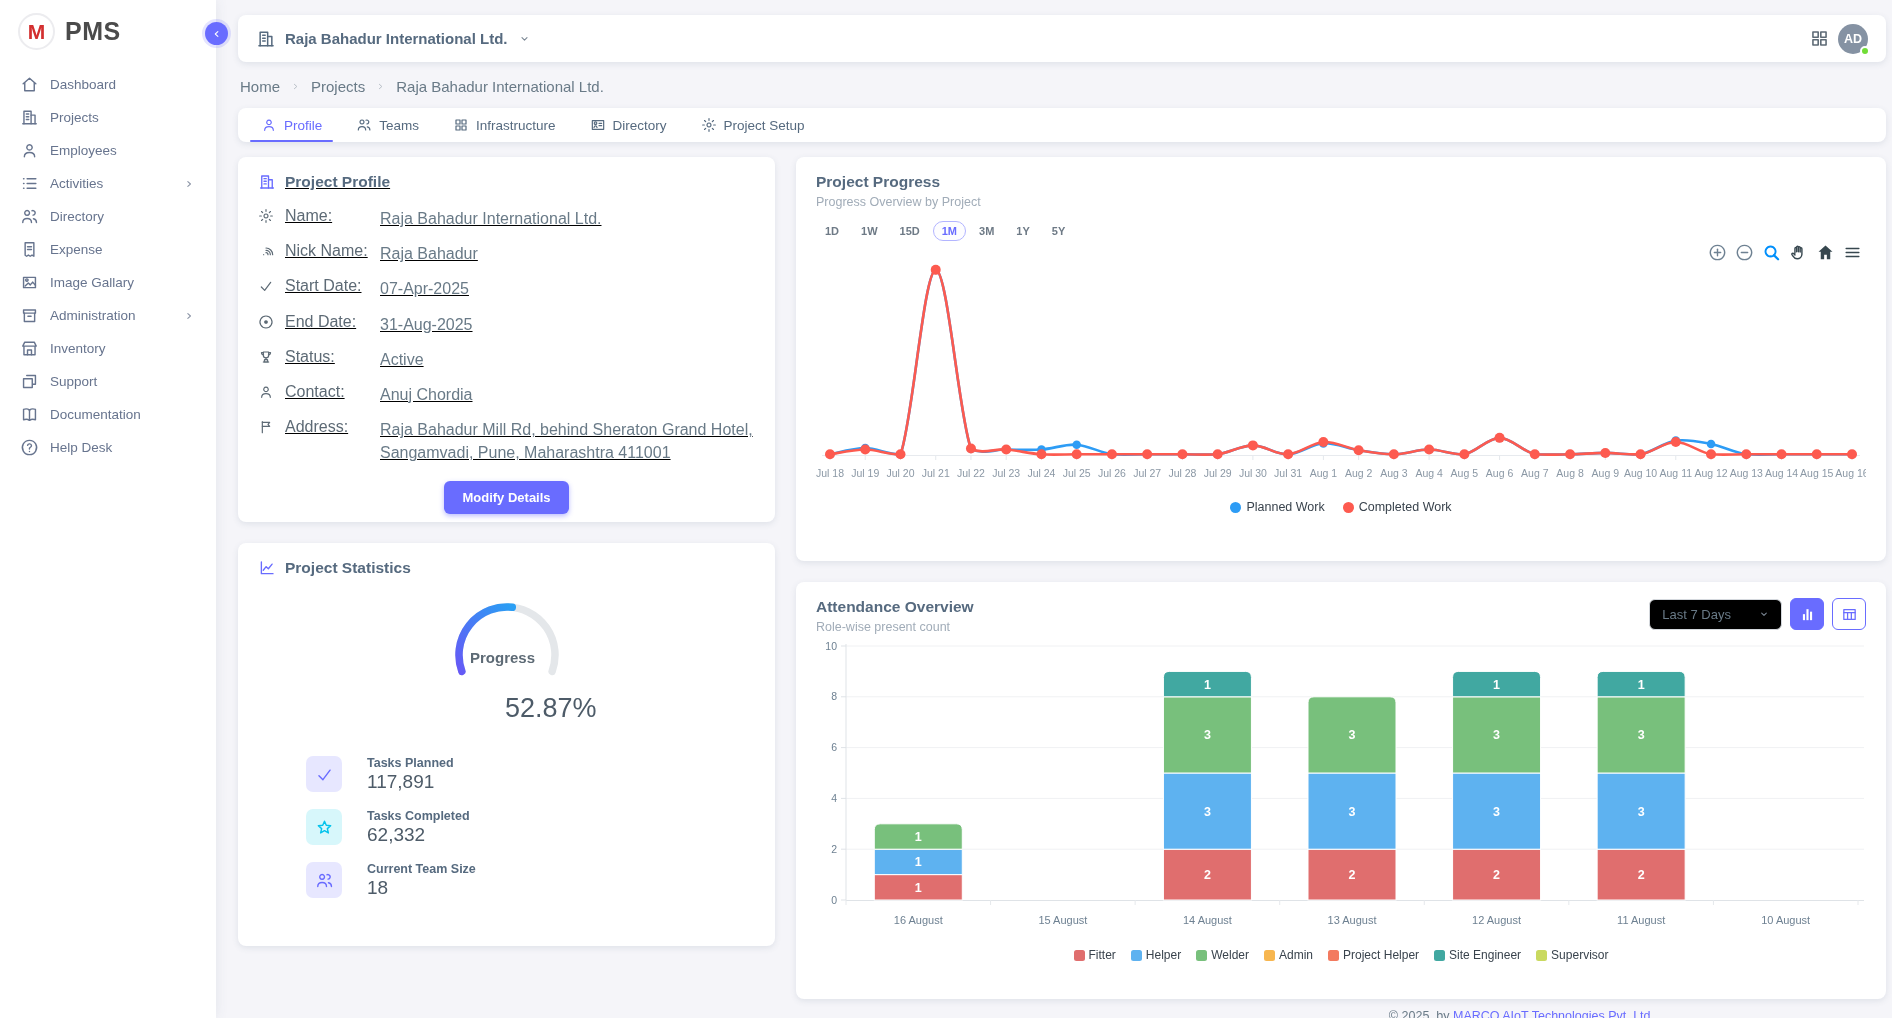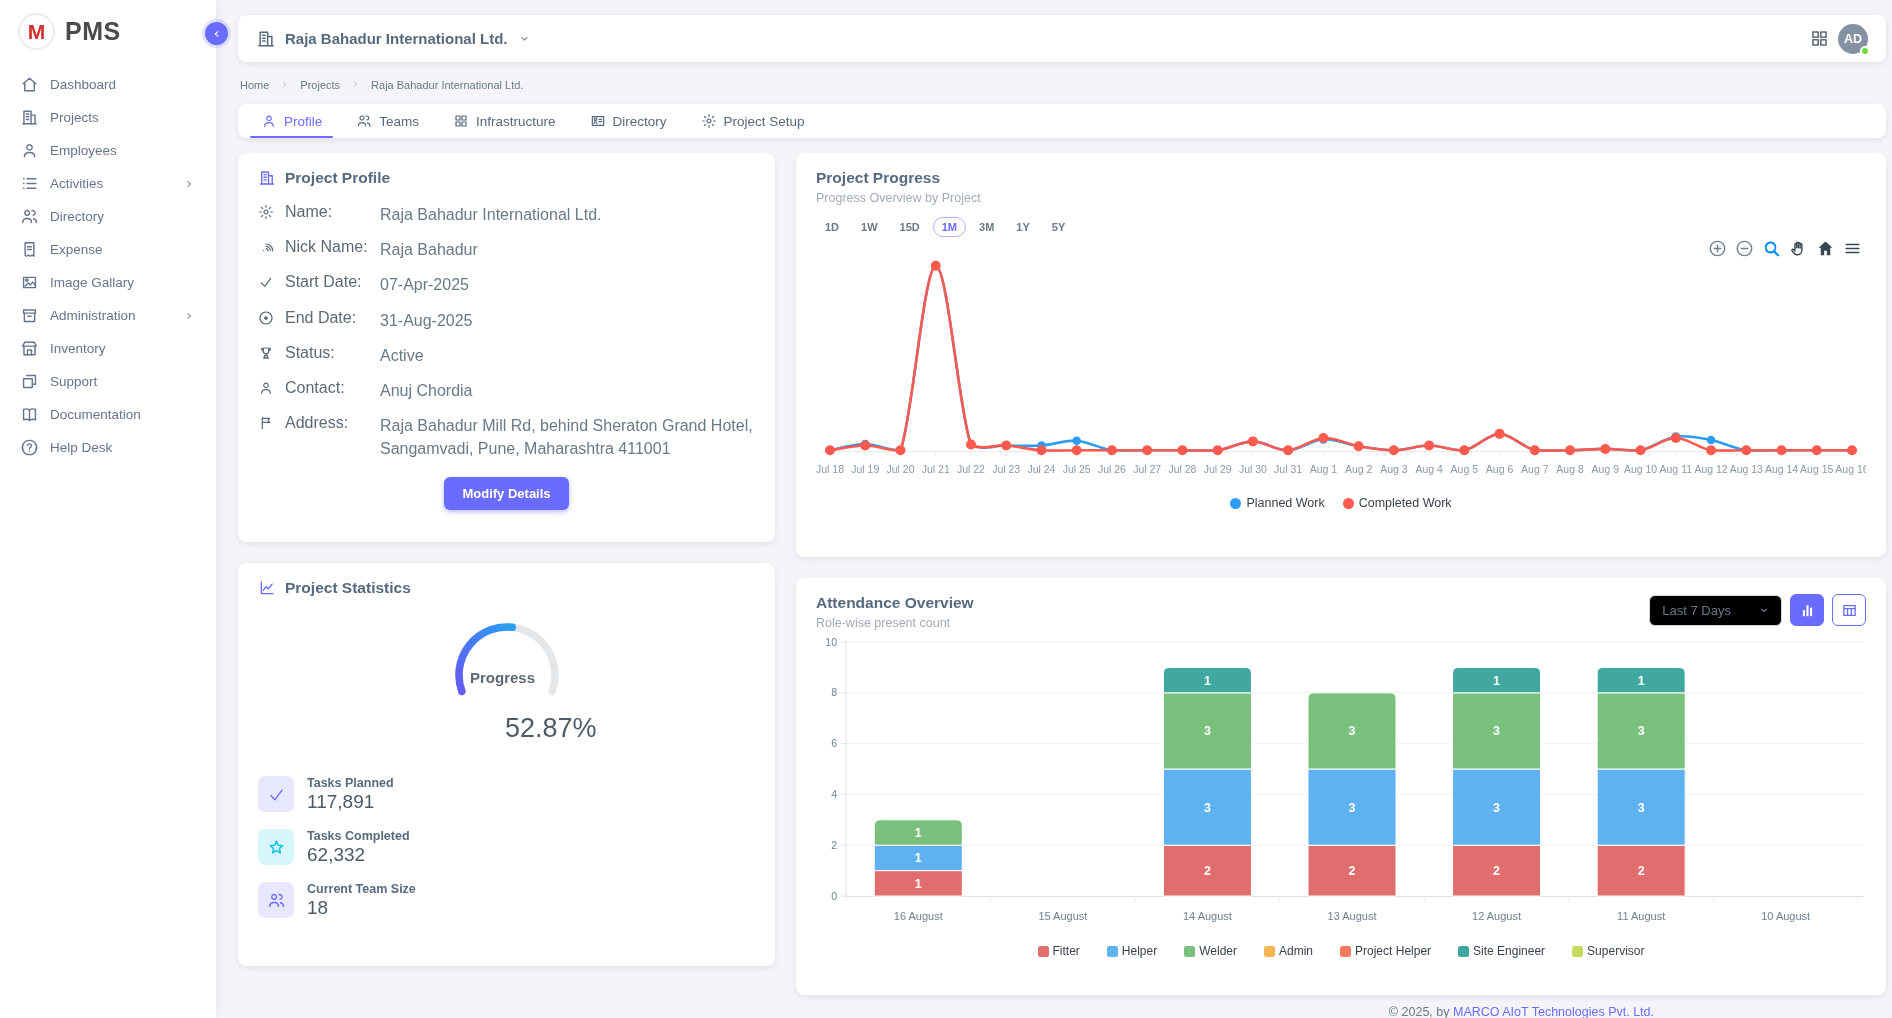--- a/index.html
+++ b/index.html
@@ -36,55 +36,55 @@
   .company-select .ic { width:20px; height:20px; color:#566a7f; }
   .company-select .chev { width:15px; height:15px; color:#7b8794; }
   .top-actions { display:flex; align-items:center; gap:8px; }
   .grid-btn { color:#5d6a75; cursor:pointer; }
   .grid-btn .ic { width:21px; height:21px; }
   .avatar { position:relative; width:30px; height:30px; border-radius:50%; background:#8592a3; color:#fff;
     font-size:12.5px; font-weight:700; display:flex; align-items:center; justify-content:center; cursor:pointer; }
   .status-dot { position:absolute; right:-2px; bottom:-2px; width:10px; height:10px; border-radius:50%;
     background:#71dd37; border:2px solid #fff; }
 
-  .breadcrumb { display:flex; align-items:center; gap:9px; font-size:11px; color:#697a87; margin:0 0 13px 2px; }
+  .breadcrumb { display:flex; align-items:center; gap:9px; font-size:15px; color:#697a87; margin:0 0 13px 2px; }
   .crumb { cursor:pointer; }
   .crumb-sep { width:13px; height:13px; color:#b5bcc4; }
 
   .tabs-card { display:flex; align-items:stretch; height:34px; padding:0 6px; margin-bottom:15px; }
   .tab { display:flex; align-items:center; gap:7px; padding:0 17px; font-size:13.5px; font-weight:500;
     color:#566a7f; cursor:pointer; position:relative; }
   .tab .ic { width:16px; height:16px; }
   .tab.active { color:#696cff; }
   .tab.active:after { content:""; position:absolute; left:6px; right:6px; bottom:0; height:2px;
     background:#696cff; border-radius:2px; }
 
   .content-row { display:flex; gap:21px; }
   .left-col { width:537px; flex:none; display:flex; flex-direction:column; gap:21px; }
   .right-col { flex:1; min-width:0; display:flex; flex-direction:column; gap:21px; }
 
   .card-title-row { display:flex; align-items:center; gap:9px; margin-bottom:16px; }
   .card-title-row .t-icon { width:18px; height:18px; color:#696cff; }
   .card-title-row h2, .att-h h2, .prog-h h2 { font-size:15.5px; color:#566a7f; font-weight:700; }
 
-  .profile-card { padding:16px 20px 32px; min-height:273px; }
+  .profile-card { padding:16px 20px 8px; min-height:273px;text-decoration:underline; }
   .p-row { display:flex; align-items:flex-start; gap:11px; margin-bottom:12px; font-size:16px; }
   .p-row .row-icon { width:16px; height:16px; color:#5d6a75; margin-top:1px; flex:none; }
   .p-label { width:84px; color:#5d6a75; flex:none; }
   .p-value { color:#697a87; flex:1; line-height:1.45; }
   .btn-row { text-align:center; margin-top:16px; }
   .btn-primary { background:#696cff; color:#fff; border:none; border-radius:6px; padding:9px 18px;
     font-size:13px; font-weight:700; cursor:pointer; box-shadow:0 2px 5px rgba(105,108,255,.45); }
 
   .stats-card { padding:16px 20px; min-height:403px; }
   .gauge-wrap { position:relative; width:180px; margin:8px auto 0; text-align:center; }
   .gauge-label { position:absolute; left:0; right:8px; top:56px; font-size:15px; font-weight:700; color:#5d6a75; }
   .gauge-value { font-size:27px; color:#4d5b68; margin-top:-16px;text-align:right; }
   .stats-list { margin-top:32px; display:flex; flex-direction:column; gap:16px; }
-  .stat { display:flex; align-items:center; gap:13px; }
+  .stat { display:flex; align-items:center; gap:25px;margin-left:48px; }
   .stat-icon { width:36px; height:36px; border-radius:7px; display:flex; align-items:center; justify-content:center; flex:none; }
   .stat-icon .ic { width:19px; height:19px; }
   .stat-label { font-size:12.5px; font-weight:700; color:#566a7f; }
   .stat-value { font-size:19px; color:#4d5b68; margin-top:1px; }
 
   .progress-card { padding:16px 20px 10px; position:relative; min-height:404px; }
   .sub { font-size:12.5px; color:#a1acb8; margin-top:4px; }
   .ranges { display:flex; align-items:center; gap:4px; margin-top:12px; }
   .range-btn { font-size:11px; font-weight:700; color:#6e7a86; padding:3px 8px; border:1px solid transparent;
     border-radius:10px; cursor:pointer; background:transparent; }
@@ -103,21 +103,21 @@
   .att-header { display:flex; justify-content:space-between; align-items:flex-start; }
   .att-controls { display:flex; gap:8px; align-items:center; }
   .select { display:flex; align-items:center; gap:26px; border:1px solid #d4d8dd; border-radius:6px;
     padding:7px 10px 7px 12px; font-size:13px; color:#697a87; cursor:pointer; background:#000000; }
   .select .ic { width:14px; height:14px; color:#7b8794; }
   .icon-btn { width:34px; height:32px; border-radius:6px; display:flex; align-items:center; justify-content:center; cursor:pointer; }
   .icon-btn .ic { width:17px; height:17px; }
   .icon-btn.filled { background:#696cff; color:#fff; border:1px solid #696cff; }
   .icon-btn.outline { background:#fff; color:#696cff; border:1.5px solid #696cff; }
   #bar-svg { width:100%; display:block; margin-top:4px; }
-  .bar-legend { display:flex; justify-content:center; gap:27px; font-size:12px; color:#39434d; margin-top:0; }
+  .bar-legend { display:flex; justify-content:center; gap:15px; font-size:12px; color:#39434d; margin-top:0; }
   .legend-sq { width:11px; height:11px; border-radius:2.5px; display:inline-block; margin-right:4px; }
 
   .footer { text-align:right; padding:10px 232px 8px 0; font-size:12.5px; color:#697a87; }
   .footer a { color:#696cff; text-decoration:none; font-weight:500; cursor:pointer; }
 </style>
 </head>
 <body>
 
 <aside class="sidebar">
   <div class="logo-row">

